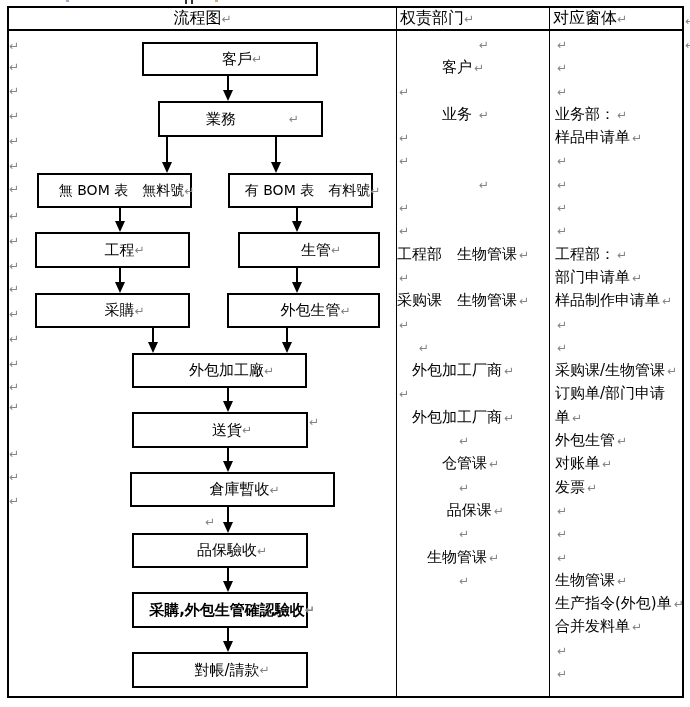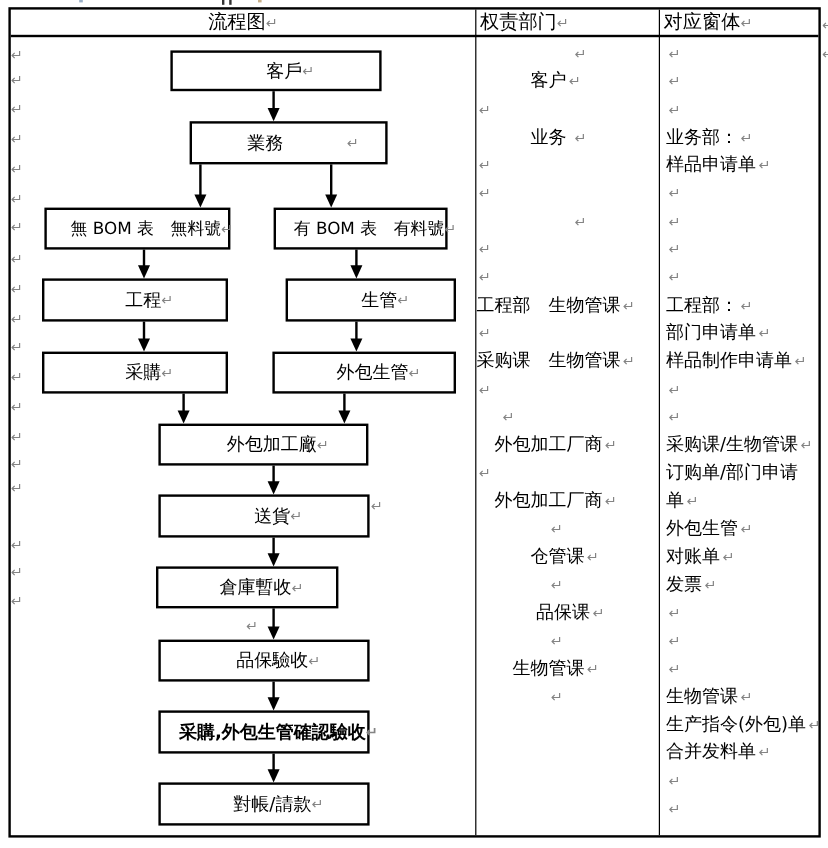--- a/index.html
+++ b/index.html
@@ -109,21 +109,21 @@
       <span class="pm">↵</span>
     </div>
   <div class="fbox" style="left:132px;top:353px;width:175px;height:35px;">
       <span class="lbl">外包加工廠</span>
       <span class="pm">↵</span>
     </div>
   <div class="fbox" style="left:132px;top:412px;width:176px;height:36px;">
       <span class="lbl">送貨</span>
       <span class="pm">↵</span>
     </div>
-  <div class="fbox" style="left:130px;top:472px;width:152px;height:35px;">
+  <div class="fbox" style="left:130px;top:472px;width:205px;height:35px;">
       <span class="lbl">倉庫暫收</span>
       <span class="pm">↵</span>
     </div>
   <div class="fbox" style="left:132px;top:533px;width:176px;height:35px;">
       <span class="lbl">品保驗收</span>
       <span class="pm">↵</span>
     </div>
   <div class="fbox" style="left:132px;top:592px;width:176px;height:36px;font-weight:bold;">
       <span class="lbl">采購,外包生管確認驗收</span>
       <span class="pm">↵</span>

